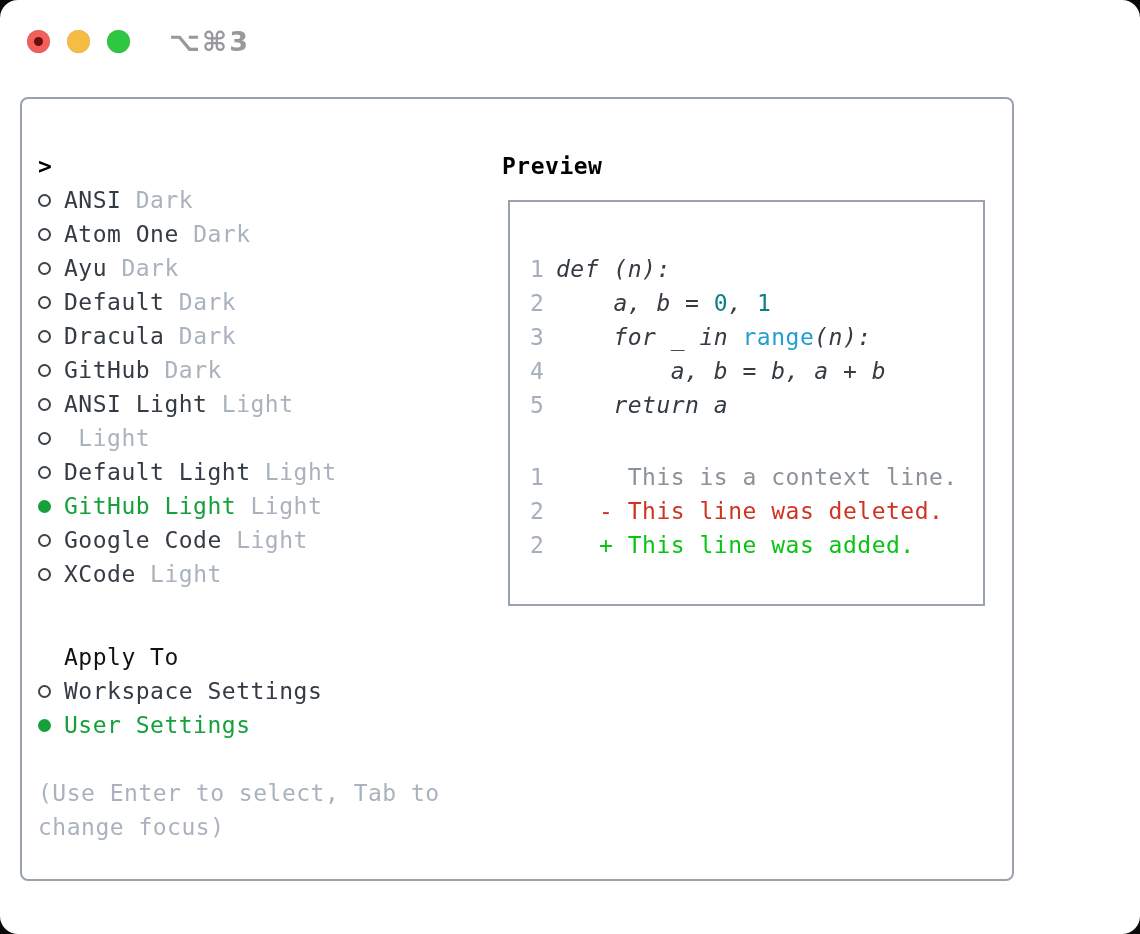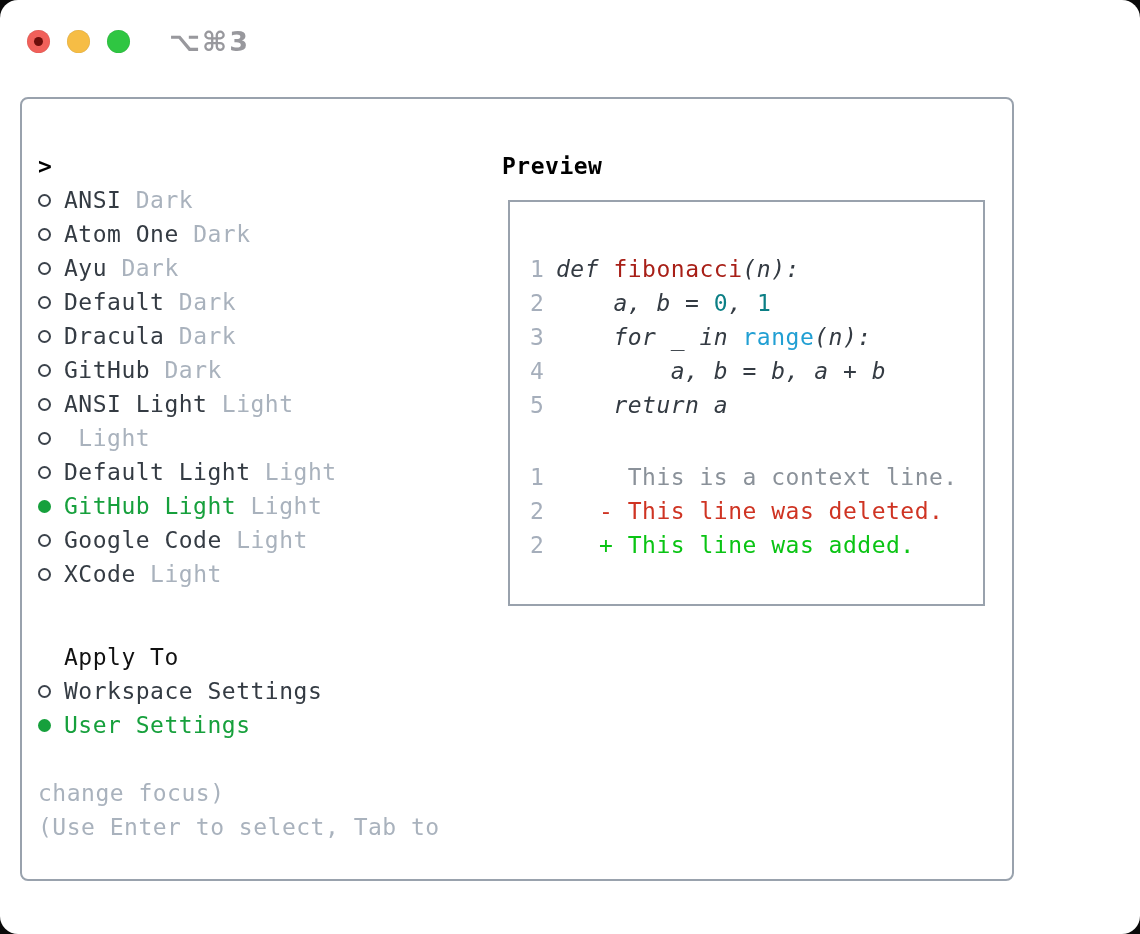--- a/index.html
+++ b/index.html
@@ -199,34 +199,34 @@
             <div class="row option selected">
     <span class="bullet-col">
       <span class="radio filled"></span>
     </span>
     <span class="opt-name">User Settings</span>
   </div>
           </div>
       </div>
 
       <div class="hint">
+        <div class="row">(Use Enter to select, Tab to</div>
         <div class="row">change focus)</div>
-        <div class="row">(Use Enter to select, Tab to</div>
       </div>
     </div>
 
     <div class="right-col">
       <div class="row">
         <span class="header-text">Preview</span>
       </div>
     </div>
 
     <div class="preview-box">
       <div id="preview-code" class="code-block">
-          <div class="pline"><span class="lnum">1</span><span class="tok-default">def </span><span class="tok-function">fibonacci</span><span class="tok-default">(n):</span></div>
+          <div class="pline"><span class="lnum">1</span><span class="tok-default">def </span><span class="tok-default">(n):</span></div>
           <div class="pline"><span class="lnum">2</span><span class="tok-default">    a, b = </span><span class="tok-number">0</span><span class="tok-default">, </span><span class="tok-number">1</span></div>
           <div class="pline"><span class="lnum">3</span><span class="tok-default">    for _ in </span><span class="tok-builtin">range</span><span class="tok-default">(n):</span></div>
           <div class="pline"><span class="lnum">4</span><span class="tok-default">        a, b = b, a + b</span></div>
           <div class="pline"><span class="lnum">5</span><span class="tok-default">    return a</span></div>
         </div>
       <div id="preview-diff" class="diff-block">
           <div class="pline"><span class="lnum">1</span><span class="tok-context">     This is a context line.</span></div>
           <div class="pline"><span class="lnum">2</span><span class="tok-deleted">   - This line was deleted.</span></div>
           <div class="pline"><span class="lnum">2</span><span class="tok-added">   + This line was added.</span></div>
         </div>

